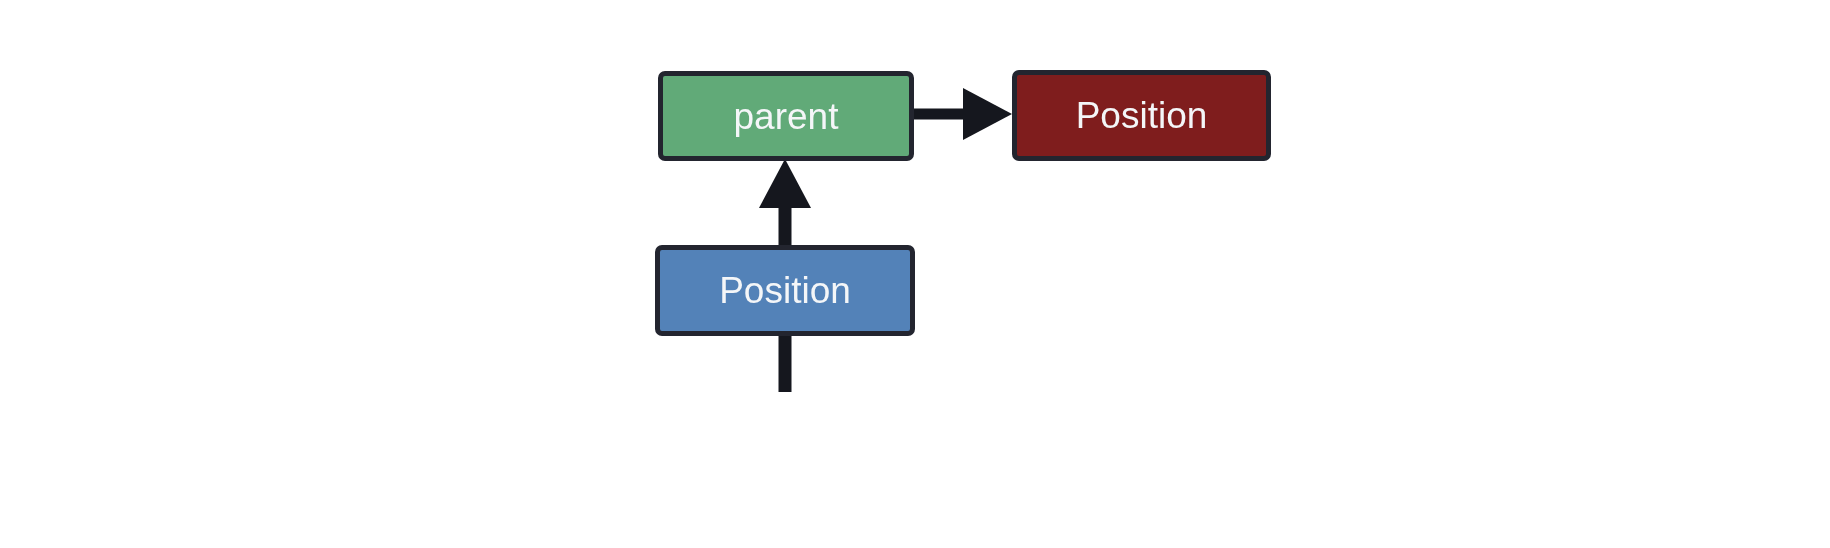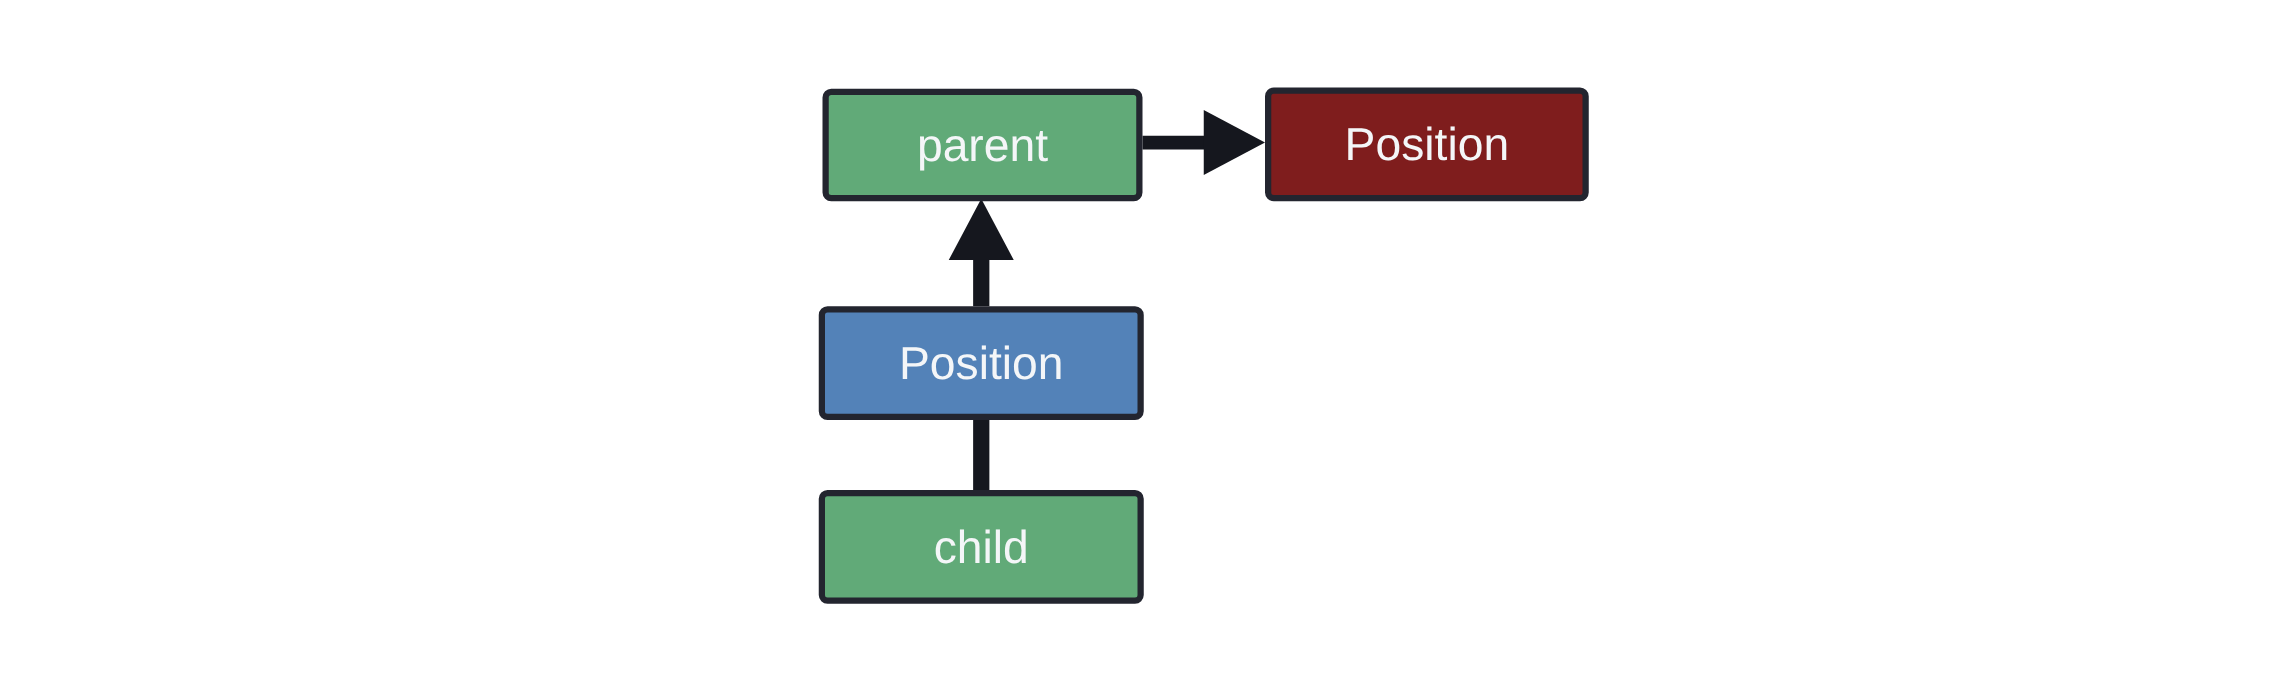--- a/index.html
+++ b/index.html
@@ -101,17 +101,14 @@
   </div>
 
   <div class="node" id="node-position" style="background-color: #7f1d1d; border-color: rgb(35, 37, 47);">
     <span class="node-label" style="color: rgb(244, 246, 248);">Position</span>
   </div>
 
   <div class="node" id="node-childof" style="background-color: rgb(83, 130, 184); border-color: rgb(35, 37, 47);">
     <span class="node-label" style="color: rgb(244, 246, 248);">Position</span>
   </div>
 
-  <div class="node" id="node-child" style="background-color: rgb(97, 170, 120); border-color: rgb(35, 37, 47);">
-    <span class="node-label" style="color: rgb(244, 246, 248);">child</span>
-  </div>
 
 </div>
 
 </body></html>

